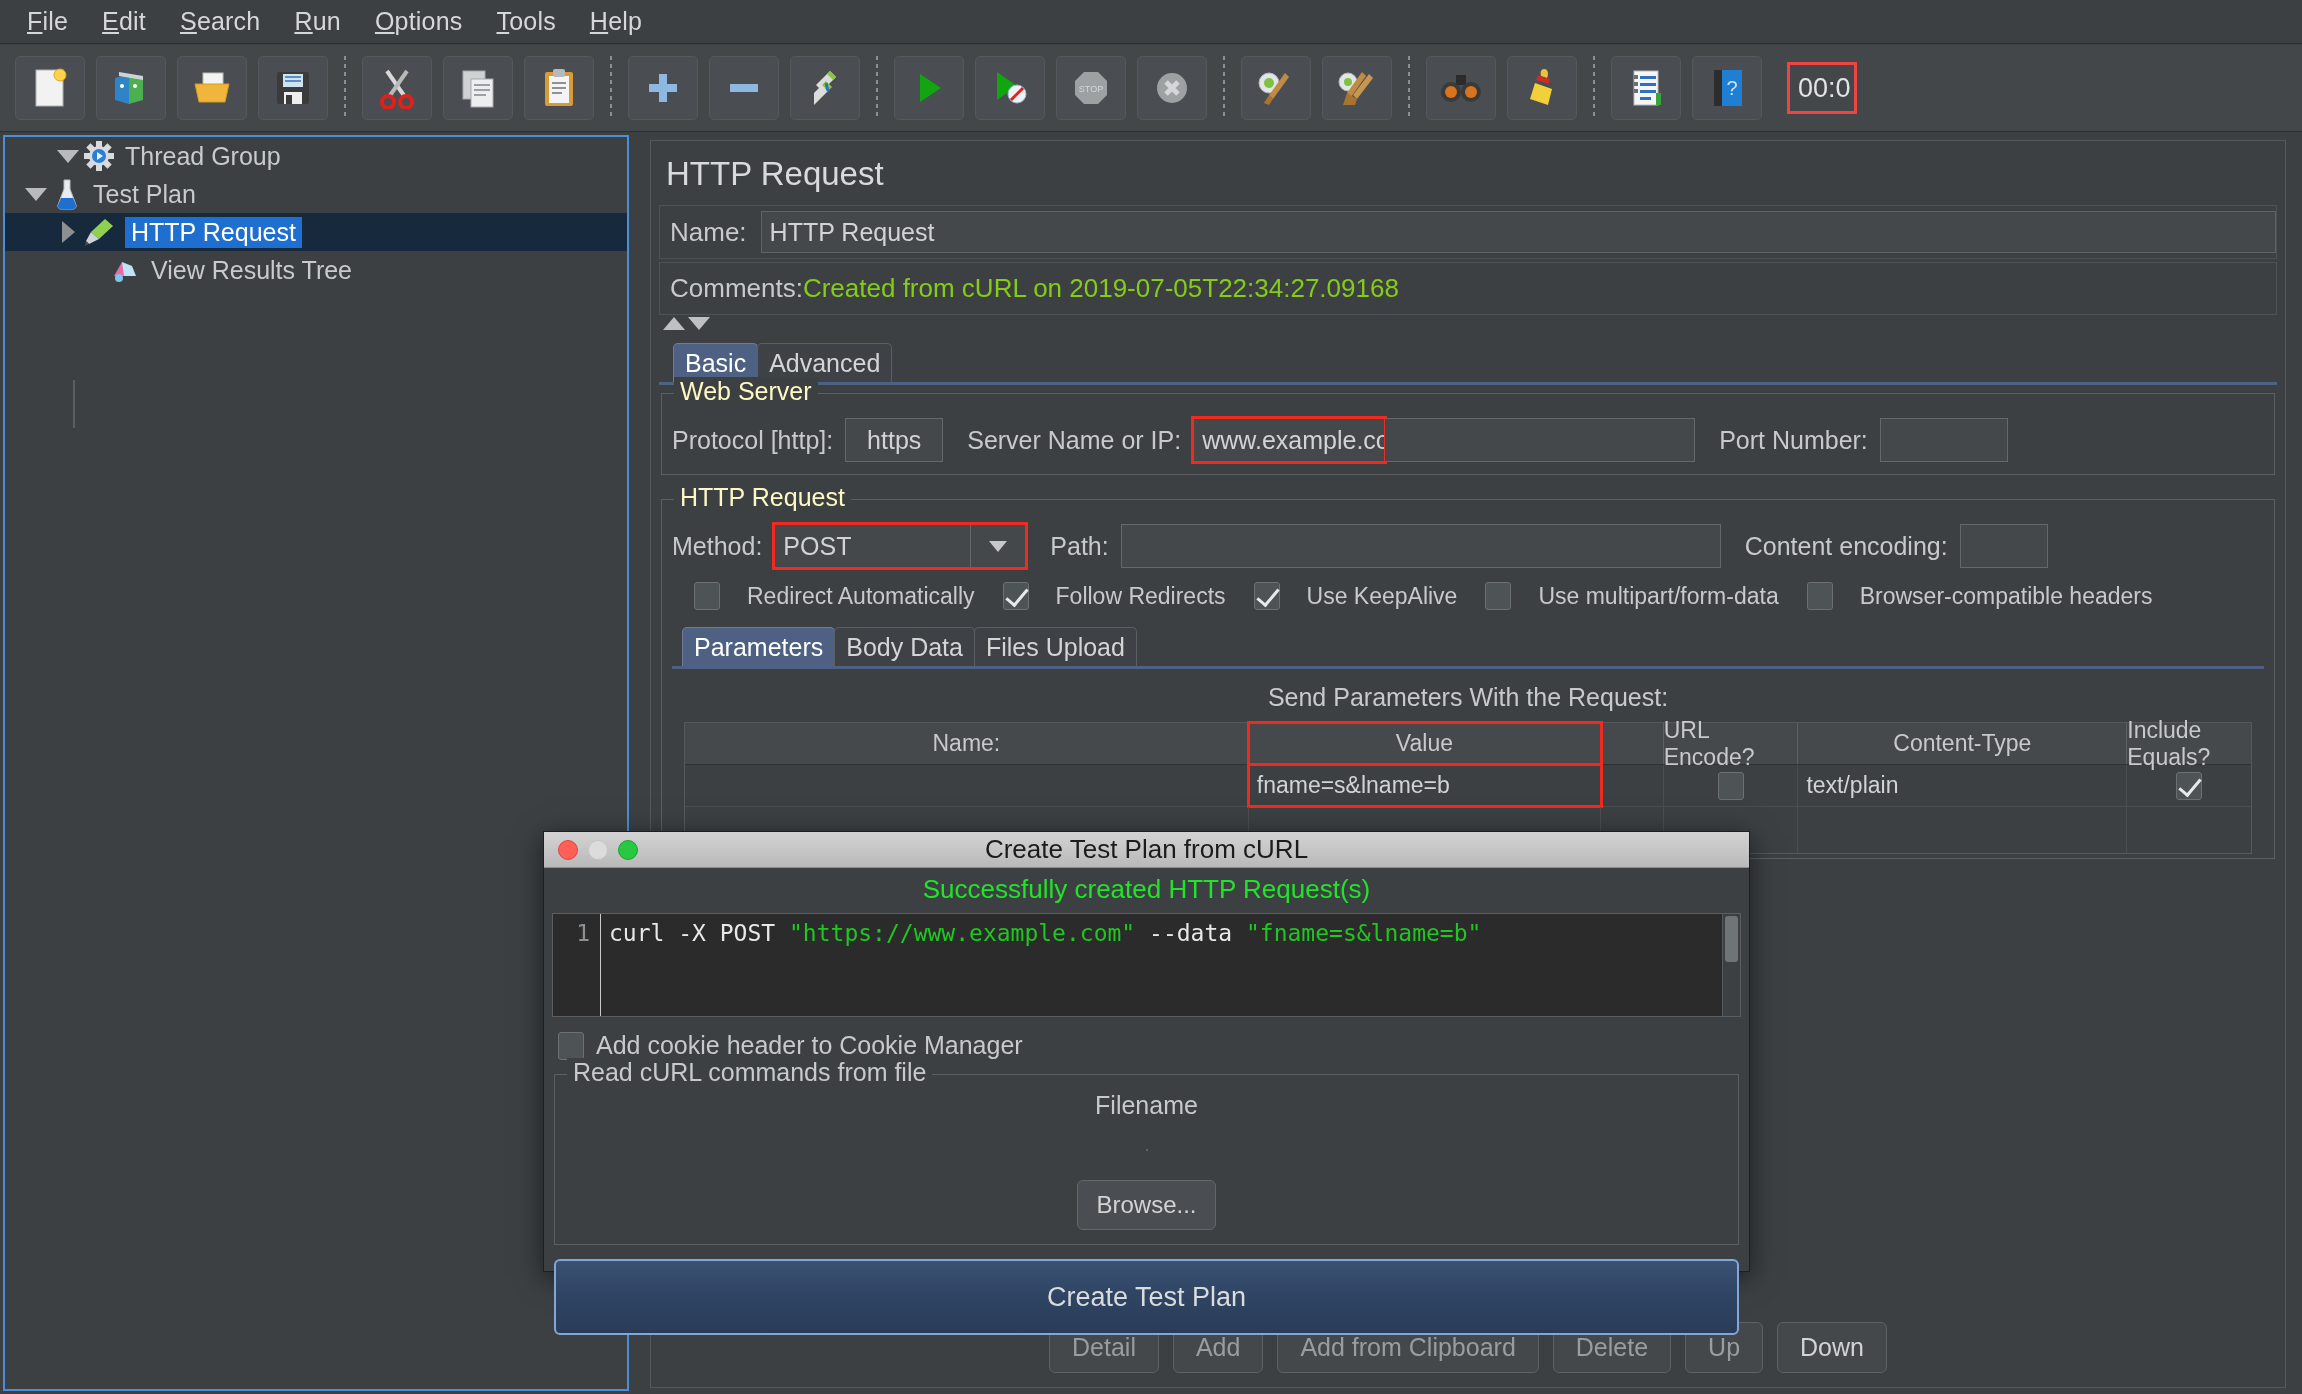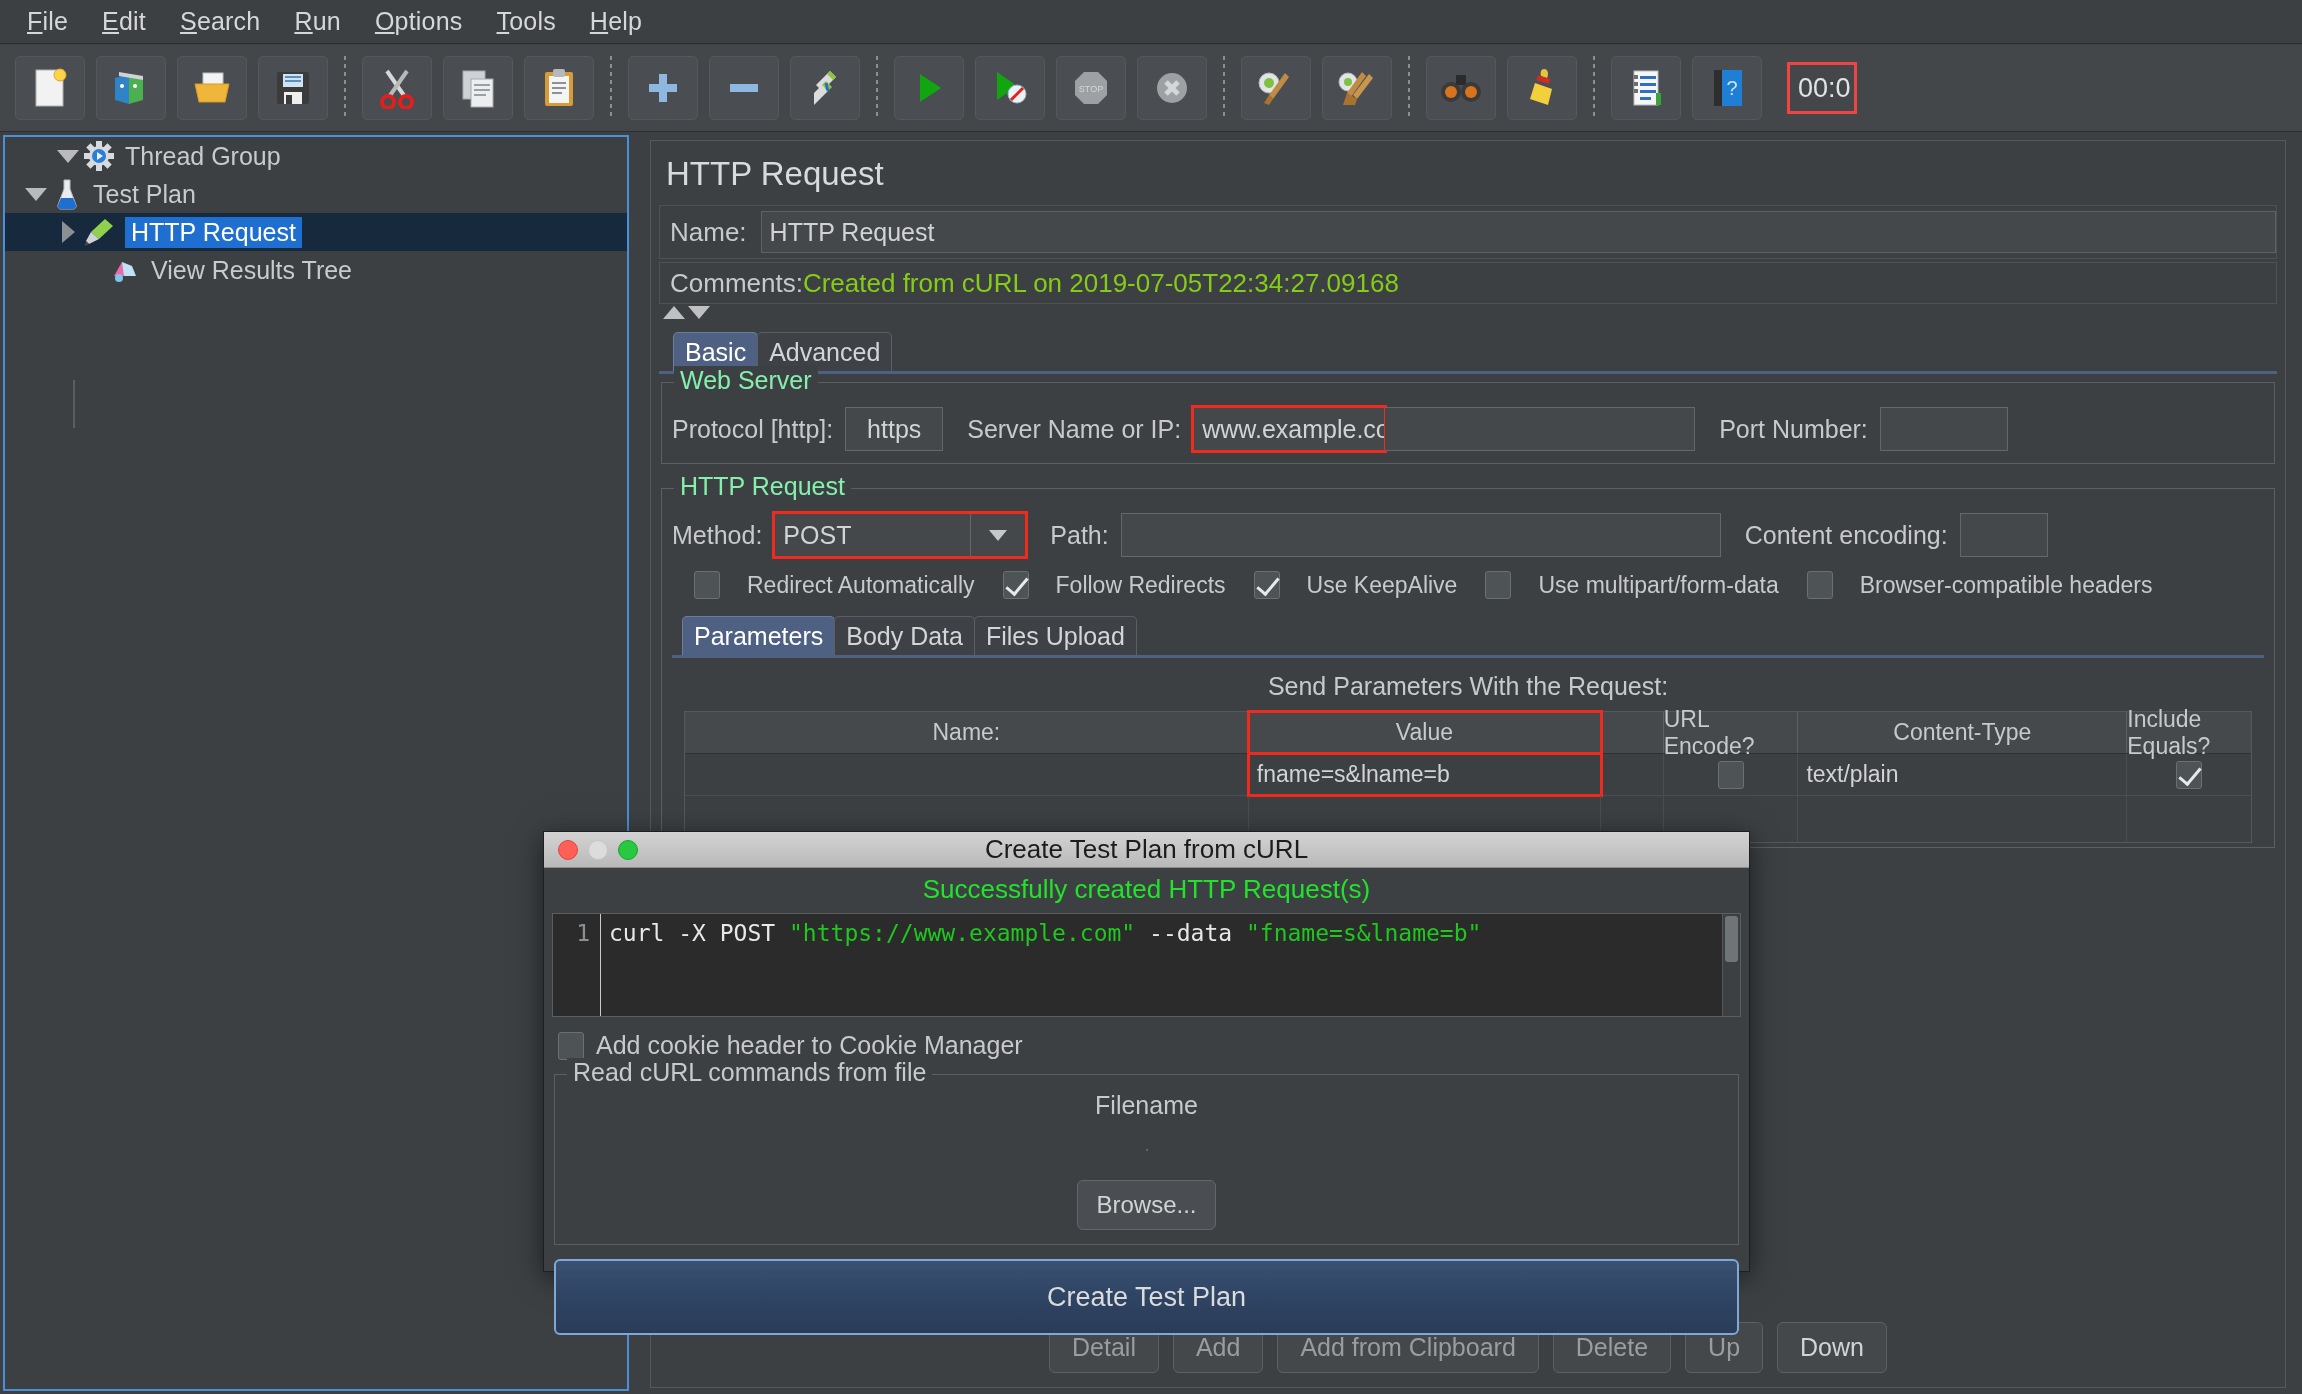--- a/index.html
+++ b/index.html
@@ -151,21 +151,21 @@
     border: 1px solid #4e5255;
     background: #3c4043;
     height: 54px;
   }
   .name-row .lbl { padding: 0 14px 0 10px; font-size: 26px;}
   .name-row .txtfield { flex: 1; height: 42px; border:1px solid #5e6265; }
   .comments-row {
     display: flex; align-items: center;
     margin: 3px 8px 0 8px;
     border: 1px solid #4e5255;
-    height: 42px;
+    height: 53px;
     background: #3c4043;
   }
   .comments-row .lbl { padding-left: 10px; font-size: 26px;}
   .comments-row .cval { color: #84cc16; font-size: 26px; }
   .collapse-arrows { padding: 2px 0 0 12px; display: flex; gap: 3px; }
   .ca-up::before { content:""; display:block; border-left: 11px solid transparent; border-right: 11px solid transparent; border-bottom: 13px solid #bfc0c1; }
   .ca-dn::before { content:""; display:block; border-left: 11px solid transparent; border-right: 11px solid transparent; border-top: 13px solid #bfc0c1; }
 
   
   .tabstrip { display: flex; align-items: flex-end; margin: 10px 0 0 22px; height: 42px;}
@@ -182,21 +182,21 @@
   
   .group {
     position: relative;
     border: 1px solid #5b5f62;
     margin: 16px 10px 0 10px;
     padding: 18px 10px 12px 10px;
   }
   .group > .gtitle {
     position: absolute; top: -17px; left: 12px;
     background: #3c4043; padding: 0 6px;
-    font-size: 25px; color: #86efac;
+    font-size: 25px; color: #fef9c3;
   }
 
   
   .cbrow { display: flex; align-items: center; margin: 14px 0 0 22px; gap: 10px; font-size: 23px;}
   .cb {
     width: 26px; height: 28px; flex: 0 0 auto;
     background: #4e5356; border: 1px solid #6b7073; border-radius: 3px;
     position: relative;
   }
   .cb.on::after {

